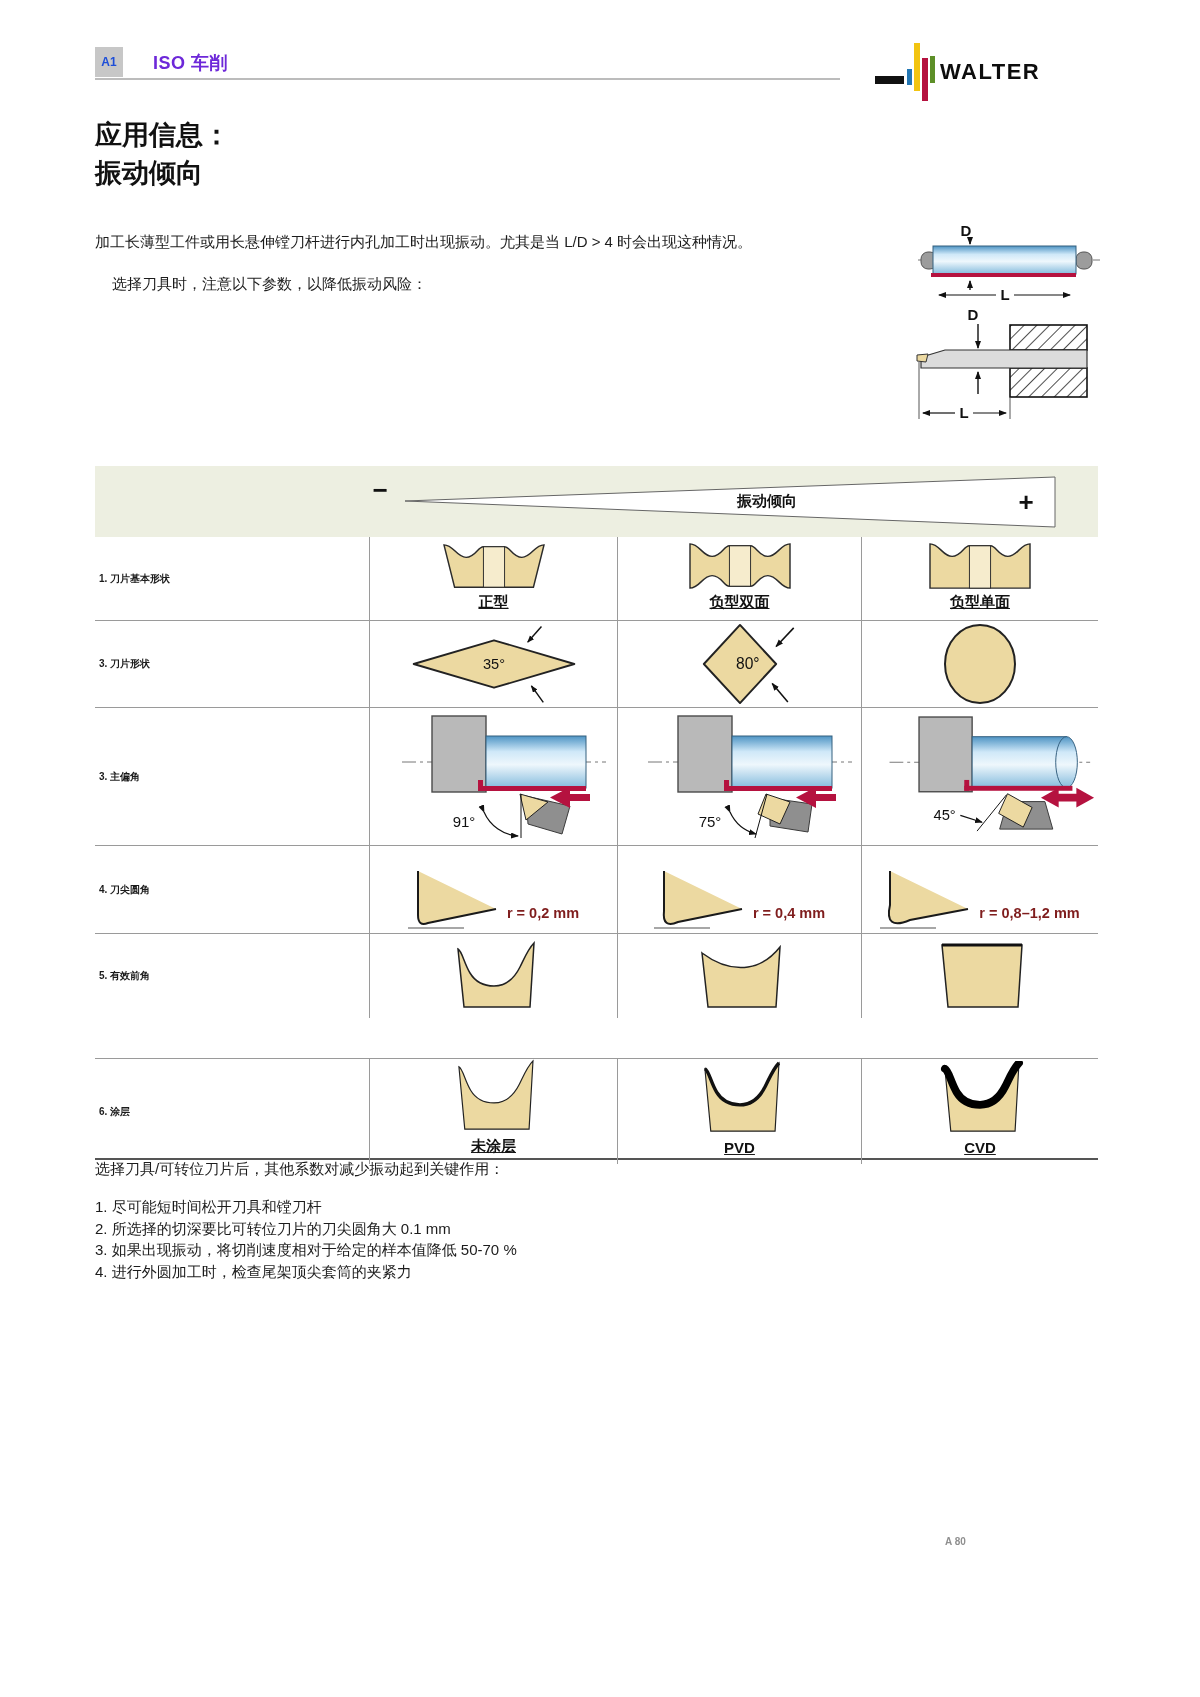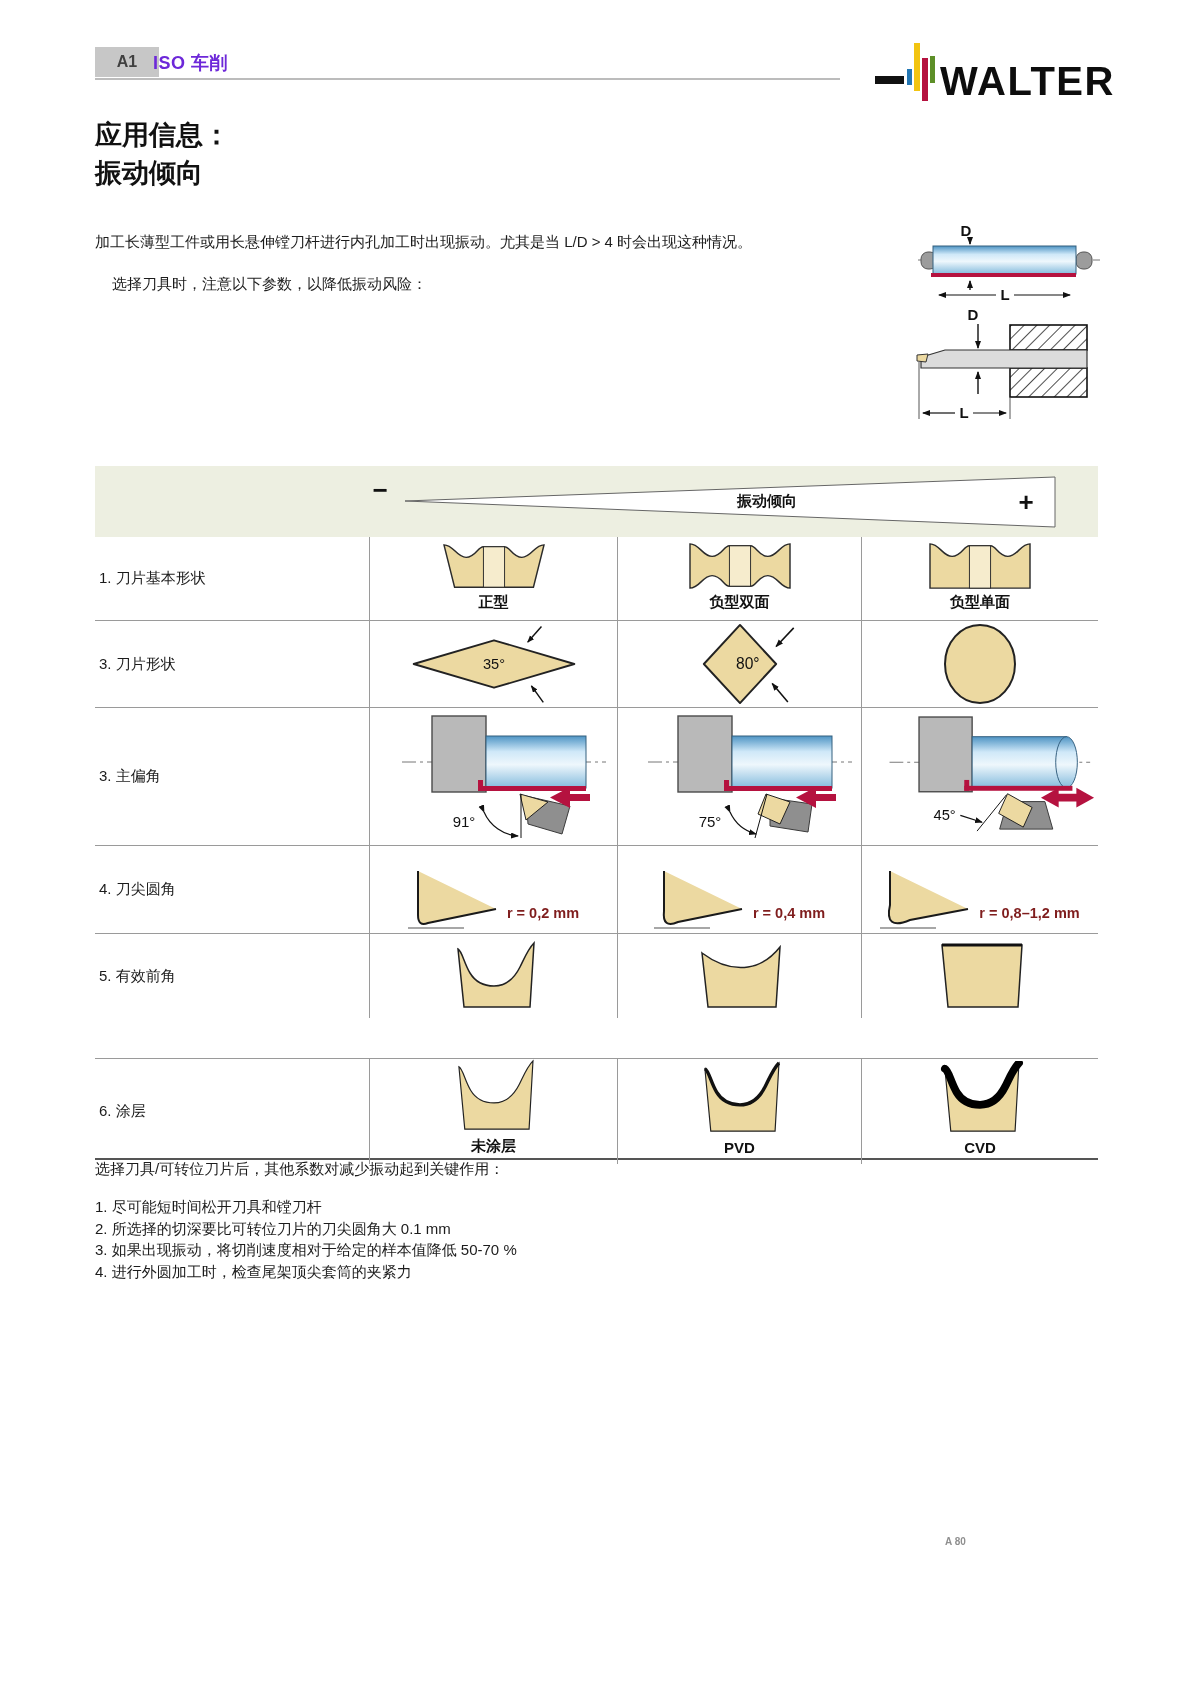--- a/index.html
+++ b/index.html
@@ -1,46 +1,46 @@
 <!DOCTYPE html>
 <html><head>
 <meta charset="utf-8">
 <style>
   html,body{margin:0;padding:0;background:#e9e9e9;}
   body{font-family:"Liberation Sans","DejaVu Sans",sans-serif;color:#1c1c1c;}
   .sheet{position:relative;width:1200px;height:1697px;background:#ffffff;margin:0 auto;overflow:hidden;}
   
-  .hdr-code{position:absolute;left:95px;top:47px;width:64px;height:30px;background:#c7c7c7;color:#404040;
-    font-weight:bold;font-size:16px;display:flex;align-items:center;justify-content:center;}
+  .hdr-code{position:absolute;left:95px;top:47px;width:28px;height:30px;background:#c7c7c7;color:#1d4ed8;
+    font-weight:bold;font-size:12px;display:flex;align-items:center;justify-content:center;}
   .hdr-title{position:absolute;left:153px;top:51px;color:#6d28d9;font-weight:bold;font-size:18px;letter-spacing:.5px;}
   .hdr-line{position:absolute;left:95px;top:78px;width:745px;height:2px;background:#bcbcbc;}
   .logo{position:absolute;left:875px;top:38px;width:232px;height:68px;}
   .logo .bar{position:absolute;}
   .logo .dash{left:0px;top:38px;width:29px;height:8px;background:#111;}
   .logo .blue{left:32px;top:31px;width:5px;height:16px;background:#2377b4;}
   .logo .yellow{left:39px;top:5px;width:6px;height:48px;background:#f2c411;}
   .logo .red{left:47px;top:20px;width:6px;height:43px;background:#b5123f;}
   .logo .green{left:55px;top:18px;width:5px;height:27px;background:#5d8f28;}
-  .logo .word{position:absolute;left:65px;top:21px;font-size:40px;font-weight:800;letter-spacing:1.5px;color:#0d0d0d;}
+  .logo .word{position:absolute;left:65px;top:21px;font-size:22px;font-weight:800;letter-spacing:1.5px;color:#0d0d0d;}
   
   .page-title{position:absolute;left:95px;top:116px;font-size:27px;font-weight:bold;line-height:38px;color:#111;}
   .intro-p1{position:absolute;left:95px;top:233px;width:660px;font-size:15px;}
   .intro-p2{position:absolute;left:112px;top:275px;width:660px;font-size:15px;}
   
   .fig{position:absolute;}
   
   .band{position:absolute;left:95px;top:466px;width:1003px;height:71px;background:#edefe1;}
   
   .tbl{position:absolute;left:95px;top:537px;width:1003px;}
   .trow{display:grid;grid-template-columns:274px 248px 244px 237px;border-top:1px solid #9a9a9a;}
   .trow.first{border-top:none;}
   .trow.last{border-bottom:2px solid #555;margin-top:40px;}
-  .tlabel{display:flex;align-items:center;font-size:15px;font-weight:400;color:#1b1b1b;padding-left:4px;}
+  .tlabel{display:flex;align-items:center;font-size:10px;font-weight:700;color:#1b1b1b;padding-left:4px;}
   .tcell{border-left:1px solid #9a9a9a;display:flex;align-items:center;justify-content:center;position:relative;}
-  .tcell.colend{flex-direction:column;justify-content:flex-end;}
+  .tcell.colend{flex-direction:column;justify-content:flex-end;text-decoration:underline;}
   .tcell.rowend{align-items:flex-end;}
   .cap{font-size:15px;font-weight:bold;color:#111;margin:2px 0 8px 0;text-align:center;}
   .rcap{font-size:14.5px;font-weight:bold;color:#7f1d1d;margin:0 0 12px 4px;white-space:nowrap;}
   
   .notes-intro{position:absolute;left:95px;top:1160px;font-size:15px;}
   .notes-list{position:absolute;left:95px;top:1196px;font-size:15px;line-height:21.5px;}
   .notes-list div{white-space:nowrap;}
   .footer-pn{position:absolute;left:945px;top:1536px;font-size:10px;font-weight:bold;color:#8f8f8f;}
   svg text{font-family:"Liberation Sans","DejaVu Sans",sans-serif;}
 </style>

